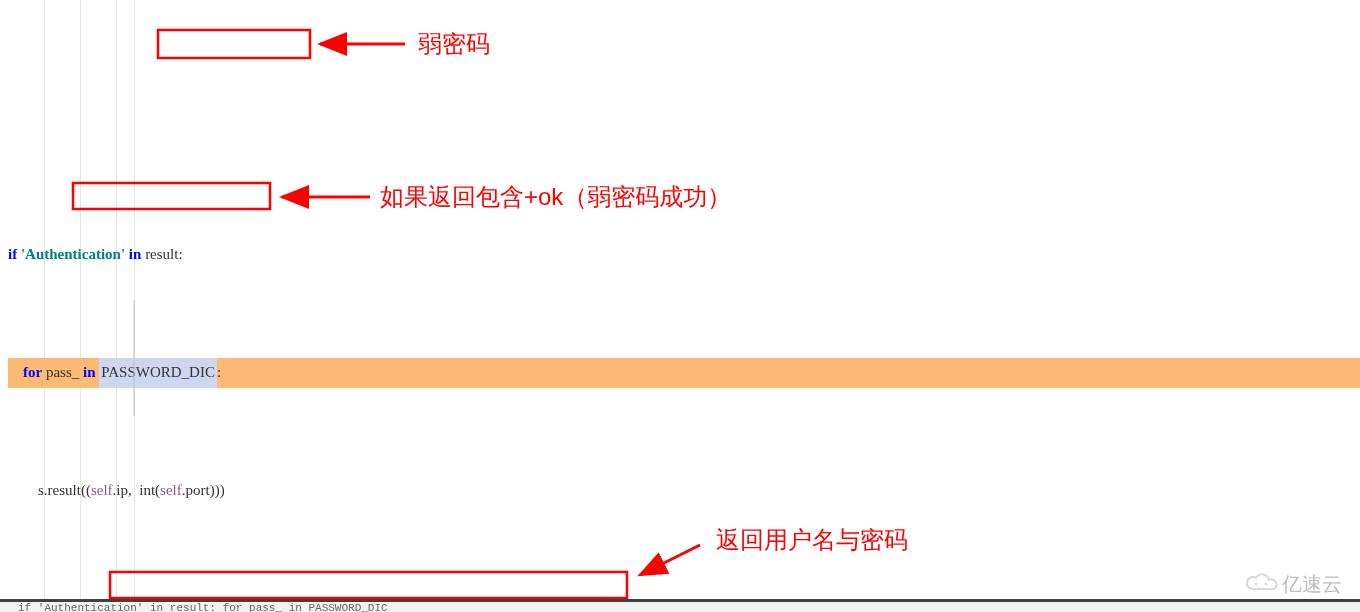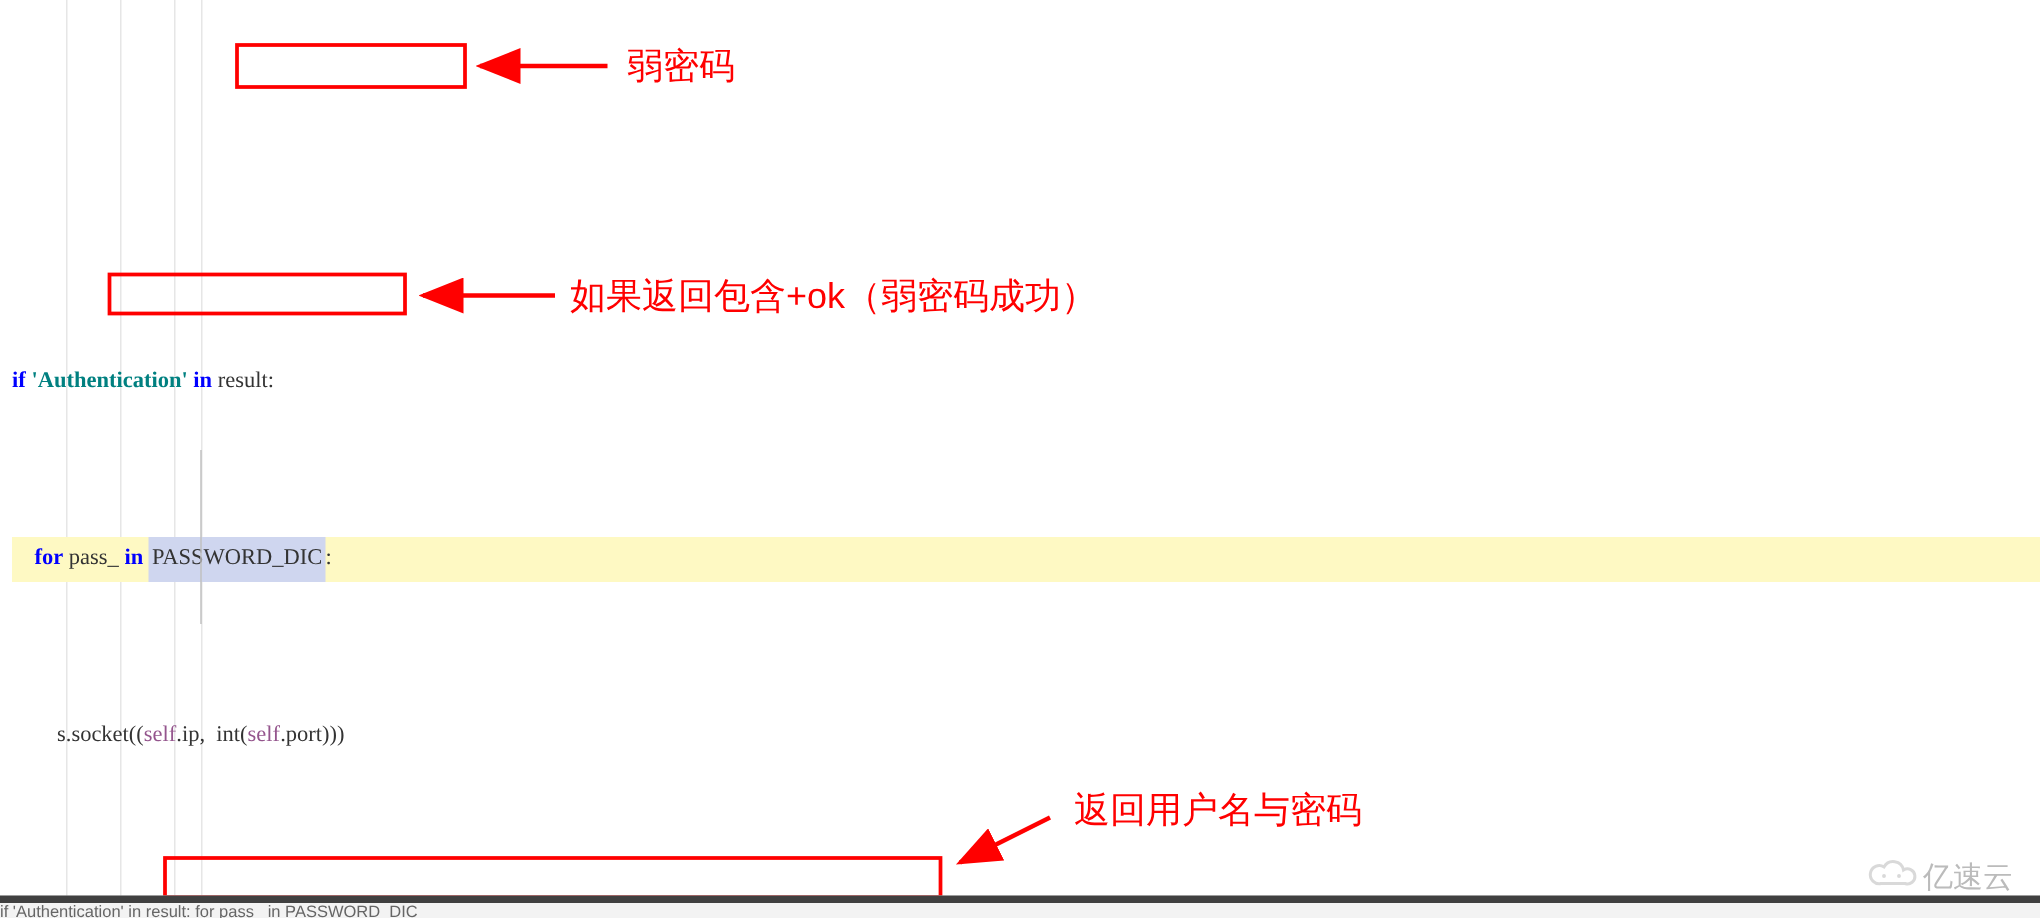--- a/index.html
+++ b/index.html
@@ -14,21 +14,21 @@
     overflow: hidden;
     position: relative;
   }
   .code-area {
     padding: 4px 0 0 8px;
     line-height: 29.5px;
     white-space: pre;
     position: relative;
   }
   .line { position: relative; height: 29.5px; font-family: Liberation Serif, serif; }
-  .hl-for { background: #fef9c3; }
+  .hl-for { background: #fdba74; }
   .kw   { color: #0000ff; font-weight: bold; }
   .str  { color: #008080; font-weight: bold; }
   .self { color: #94558d; text-align: right; }
 
   .sel-box {
     display: inline-block;
     background: #cfd6ef;
     padding: 0 2px;
   }
 
@@ -58,43 +58,43 @@
     gap: 4px;
     pointer-events: none;
   }
   .watermark svg { opacity: 0.55; }
 
   .bottom-strip {
     position: absolute;
     left: 0; right: 0; bottom: 0;
     height: 10px;
     background: #f3f3f3;
-    border-top: 5px solid #404040;
+    border-top: 3px solid #404040;
     font-size: 11px;
     color: #666;
     overflow: hidden;
-    padding-left: 0;
-    font-family: Liberation Sans, sans-serif;
+    padding-left: 18px;
+    font-family: Liberation Mono, monospace;
   }
 </style>
 </head>
 <body>
 
 <div class="code-area">
   
   <div class="guide" style="left:44px"></div>
   <div class="guide" style="left:80px"></div>
   <div class="guide" style="left:116px"></div>
   <div class="guide" style="left:134px"></div>
 
   <div class="line"><span class="kw">if</span> <span class="str">'Authentication'</span> <span class="kw">in</span><span> result:</span></div>
 
   <div class="line hl-for">    <span class="kw">for</span><span> pass_ </span><span class="kw">in</span> <span class="sel-box">PASSWORD_DIC</span><span>:</span></div>
 
-  <div class="line">        <span>s.socket((</span><span class="self">self</span><span>.ip,  int(</span><span class="self">self</span><span>.port)))</span></div>
+  <div class="line">        <span>s.result((</span><span class="self">self</span><span>.ip,  int(</span><span class="self">self</span><span>.port)))</span></div>
   
   
 
   
 
   
   
   
   
   

